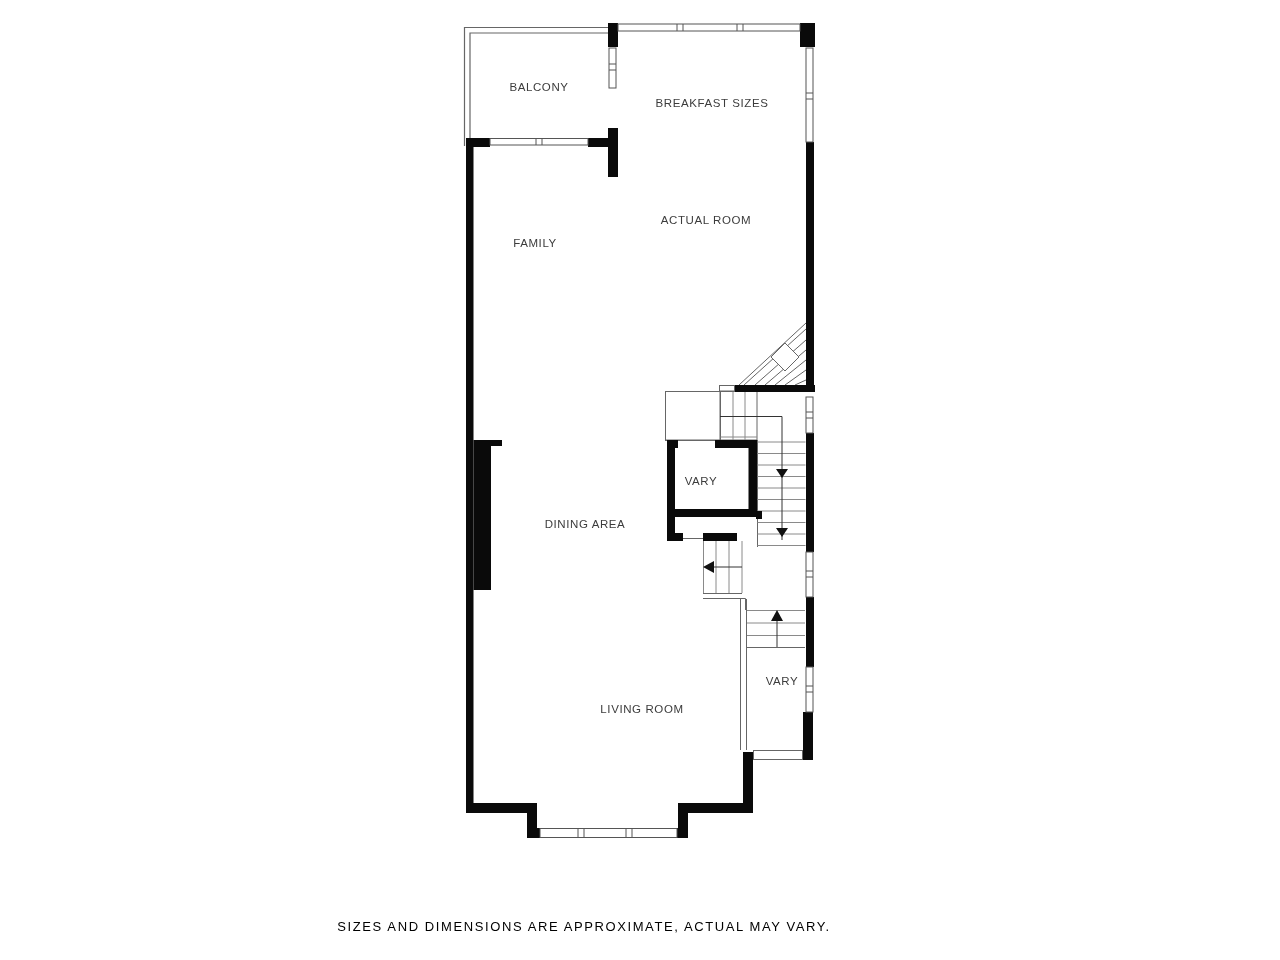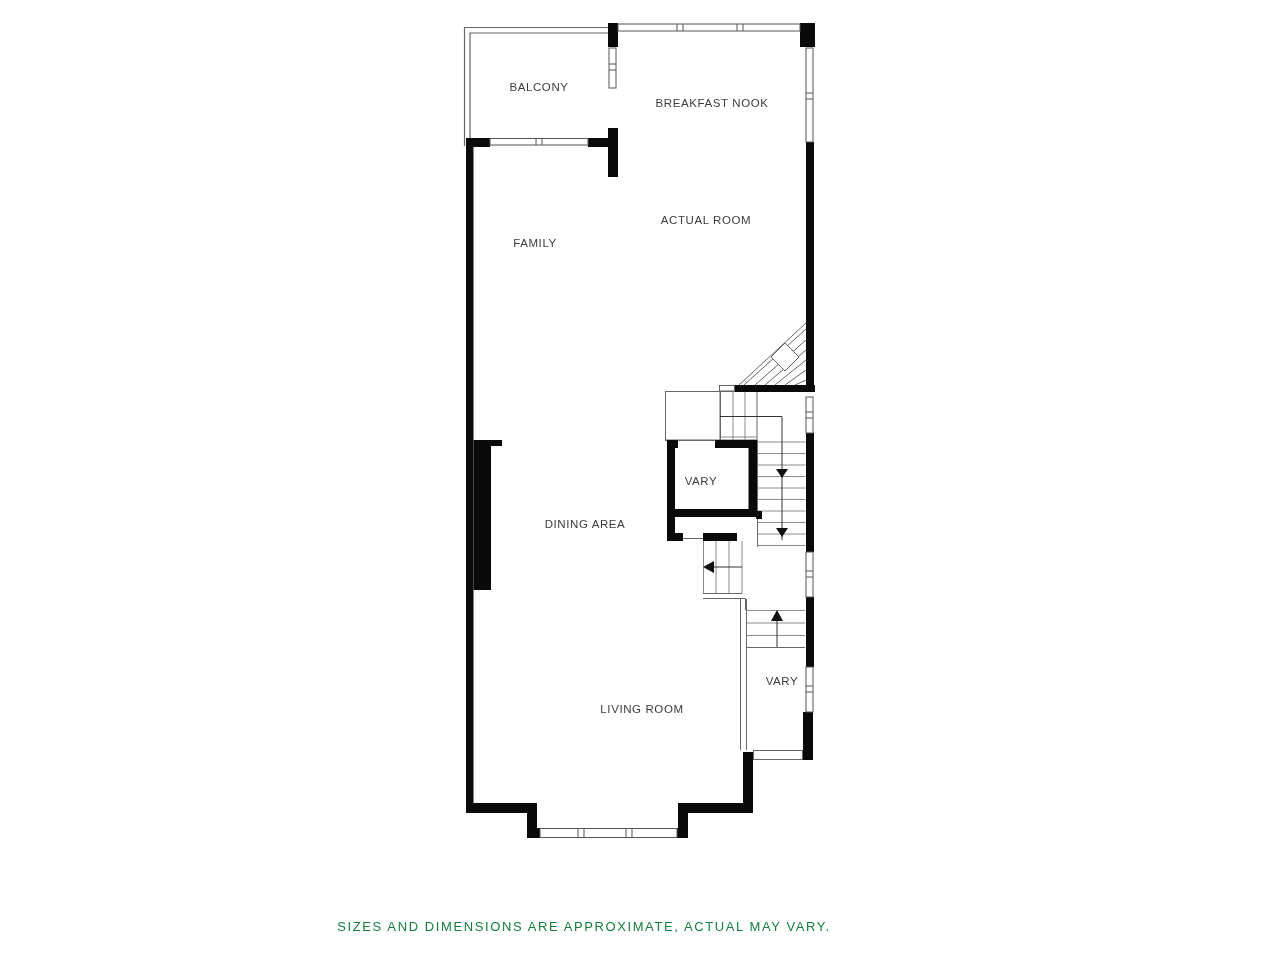--- a/index.html
+++ b/index.html
@@ -2,21 +2,21 @@
 <html><head>
 <meta charset="utf-8">
 <style>
   html,body{margin:0;padding:0;background:#ffffff;}
   .stage{position:relative;width:1168px;height:960px;background:#ffffff;overflow:hidden;
          font-family:"Liberation Sans", sans-serif;}
   .plan-svg{position:absolute;left:0;top:0;}
   .room-label{position:absolute;transform:translate(-50%,-50%);font-size:11.5px;
               letter-spacing:.6px;color:#3c3c3c;white-space:nowrap;}
   .footer-note{position:absolute;left:0;top:919px;width:100%;text-align:center;
-               font-size:13px;letter-spacing:1.6px;color:#15803d;white-space:nowrap;}
+               font-size:13px;letter-spacing:1.6px;color:#000000;white-space:nowrap;}
 </style>
 </head>
 <body>
 
 <div class="stage">
 
   <svg class="plan-svg" width="1280" height="960" viewBox="0 0 1280 960">
 
     <g stroke="#666" fill="none" stroke-width="1.2">
       <polyline points="618,27.5 464.5,27.5 464.5,146"></polyline>
@@ -190,21 +190,21 @@
         <rect x="540" y="828.5" width="137" height="9"></rect>
         <line x1="578" y1="828.5" x2="578" y2="837.5"></line>
           <line x1="584" y1="828.5" x2="584" y2="837.5"></line>
         <line x1="626" y1="828.5" x2="626" y2="837.5"></line>
           <line x1="632" y1="828.5" x2="632" y2="837.5"></line>
       </g>
     </g>
   </svg>
 
   <div class="room-label" style="left:539px;top:87px">BALCONY</div>
-  <div class="room-label" style="left:712px;top:103px">BREAKFAST NOOK</div>
+  <div class="room-label" style="left:712px;top:103px">BREAKFAST SIZES</div>
   <div class="room-label" style="left:706px;top:220px">ACTUAL ROOM</div>
   <div class="room-label" style="left:535px;top:243px">FAMILY</div>
   <div class="room-label" style="left:701px;top:481px">VARY</div>
   <div class="room-label" style="left:585px;top:524px">DINING AREA</div>
   <div class="room-label" style="left:642px;top:709px">LIVING ROOM</div>
   <div class="room-label" style="left:782px;top:681px">VARY</div>
 
   <div class="footer-note">SIZES AND DIMENSIONS ARE APPROXIMATE, ACTUAL MAY VARY.</div>
 </div>
 

